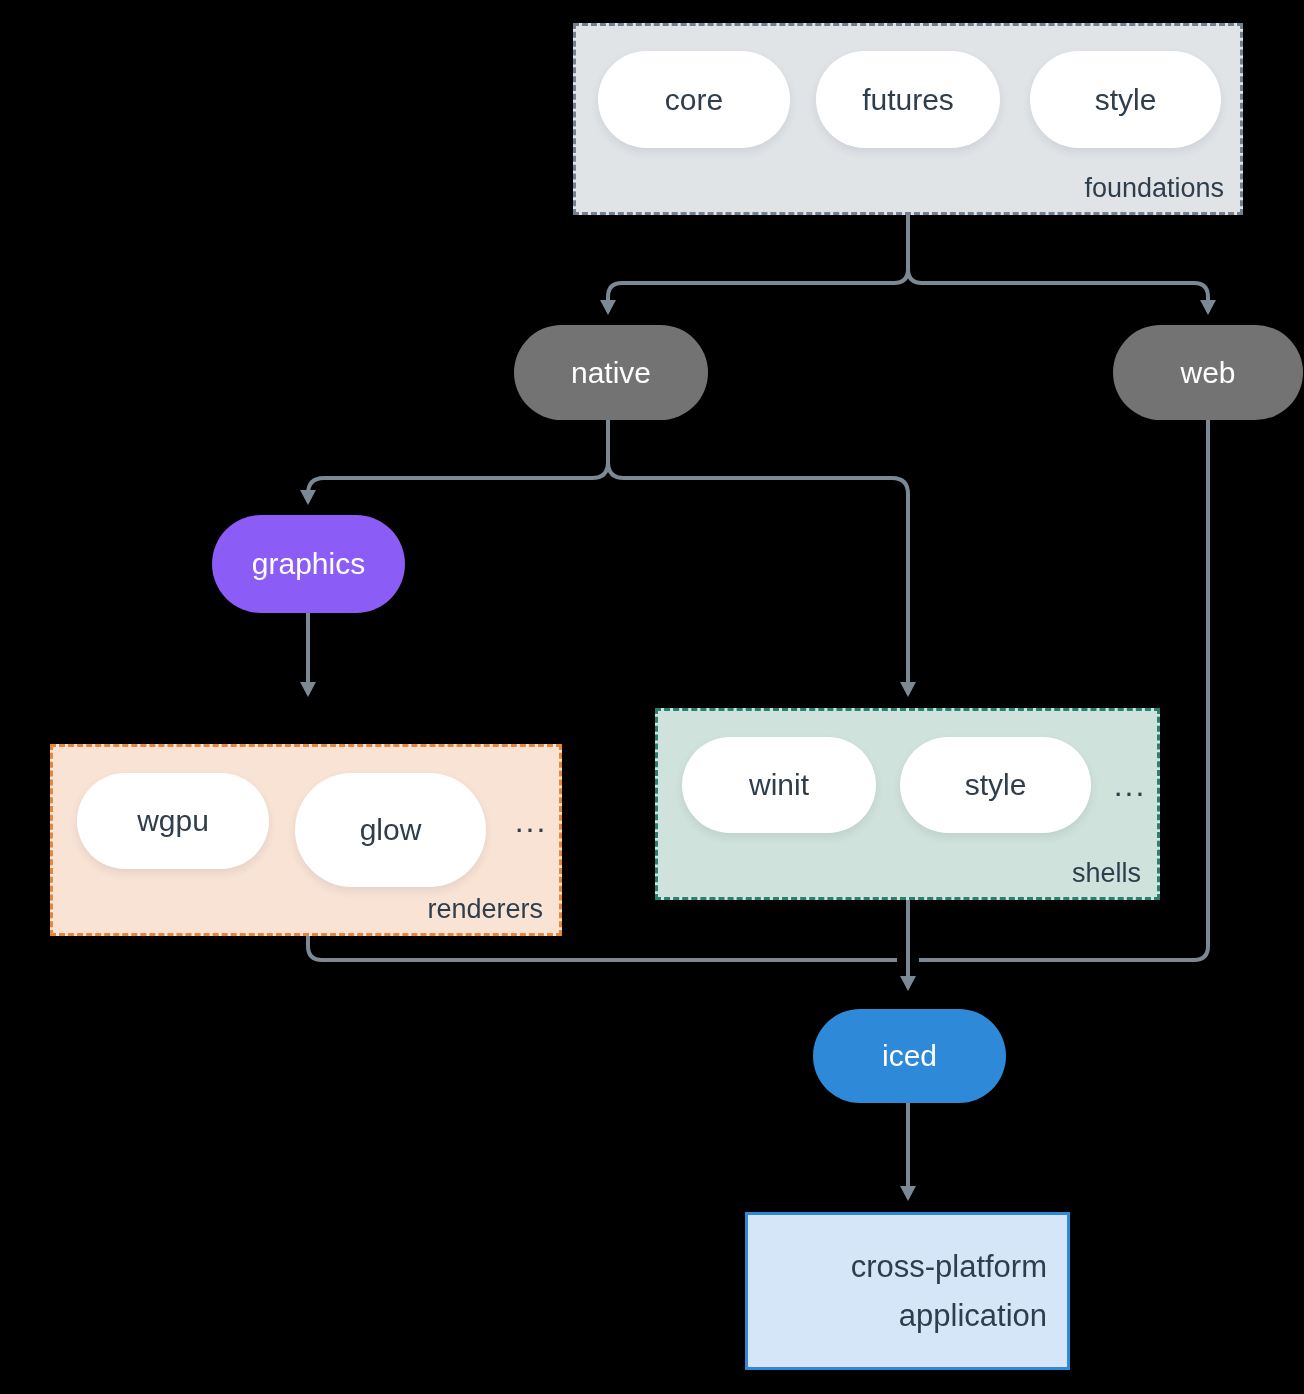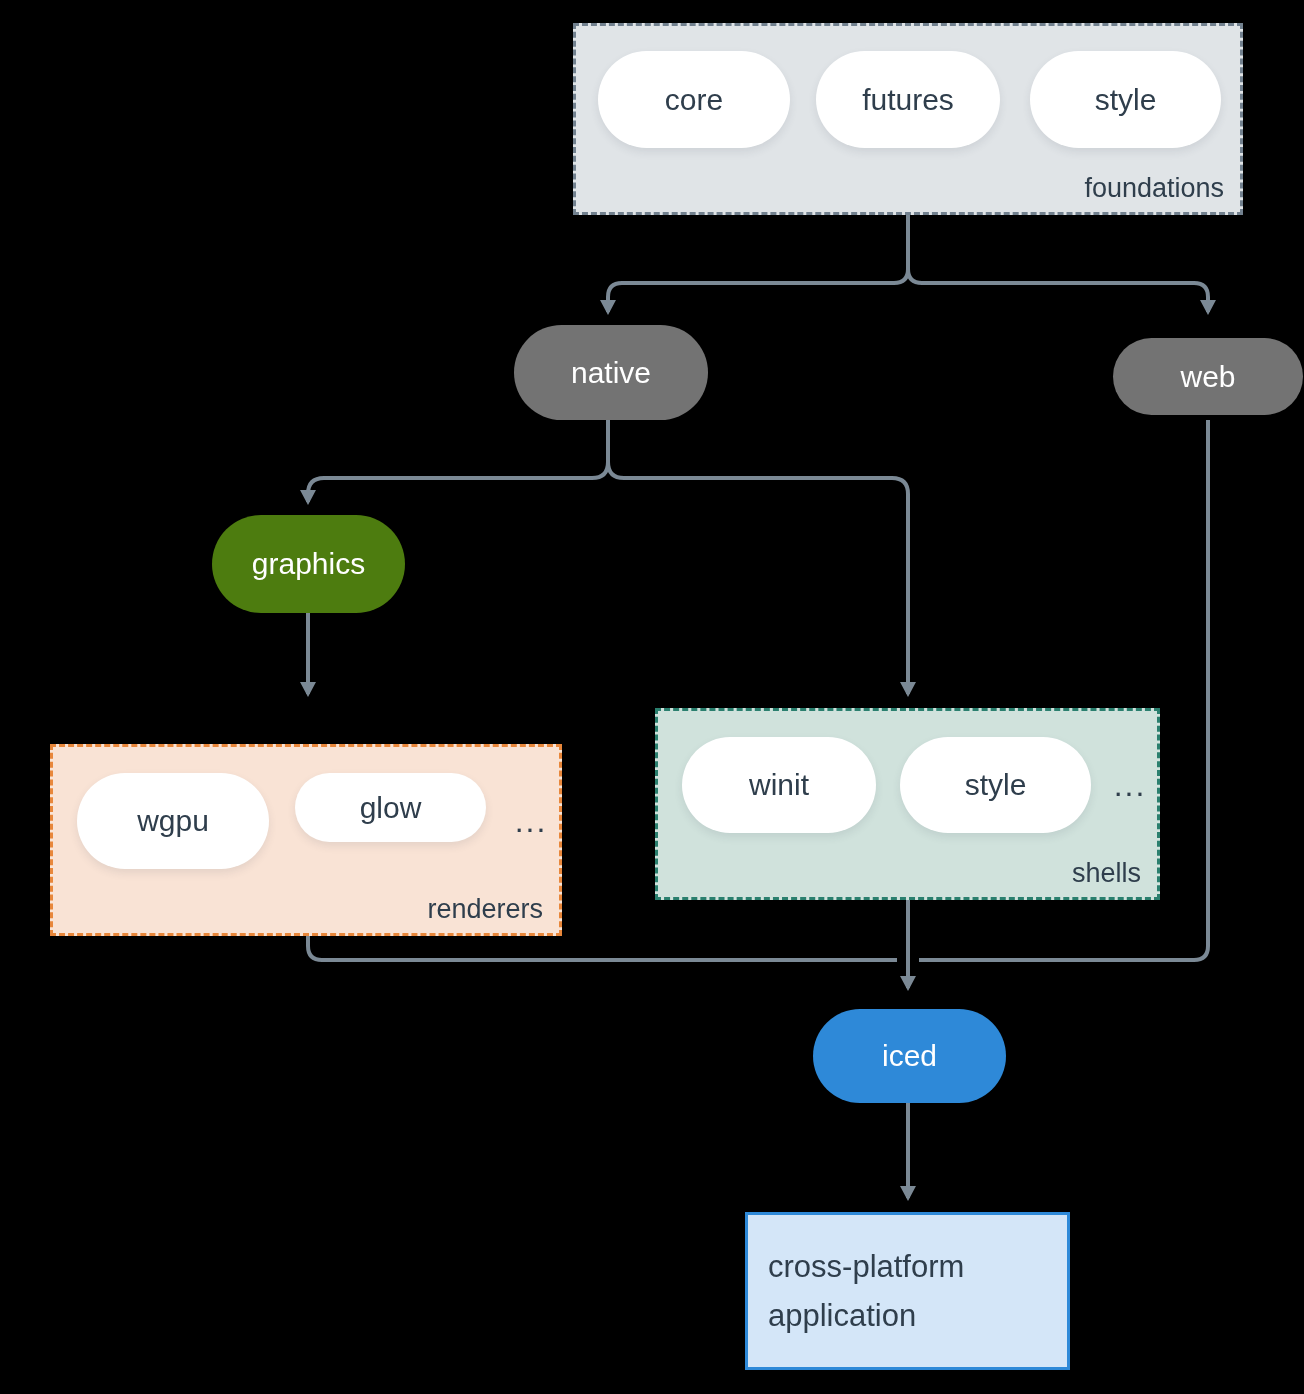--- a/index.html
+++ b/index.html
@@ -12,41 +12,41 @@
   .group.foundations{left:548px;top:23px;width:670px;height:192px;background:#E0E4E7;border:3px dashed #72818F;}
   .group.renderers{left:25px;top:744px;width:512px;height:192px;background:#F9E3D5;border:3px dashed #E8873B;}
   .group.shells{left:630px;top:708px;width:505px;height:192px;background:#D0E2DC;border:3px dashed #2A7F6E;}
   .group-label{position:absolute;right:16px;bottom:8px;font-size:27px;color:#2F3E4C;text-align:right;}
   .pill{
     position:absolute;display:flex;align-items:center;justify-content:center;
     border-radius:60px;font-size:30px;box-sizing:border-box;white-space:nowrap;
   }
   .pill.white{background:#FFFFFF;color:#2F3E4C;box-shadow:0 4px 8px rgba(50,62,74,0.10);}
   .pill.purple{background:#737373;color:#FFFFFF;}
-  .pill.orange{background:#4d7c0f;color:#FFFFFF;}
+  .pill.orange{background:#8b5cf6;color:#FFFFFF;}
   .pill.blue{background:#2E89D8;color:#FFFFFF;}
   .dots{
     position:absolute;display:flex;align-items:center;justify-content:center;
     font-size:32px;color:#2F3E4C;letter-spacing:2px;
   }
   .app-box{
     position:absolute;left:720px;top:1212px;width:325px;height:158px;
     background:#D4E6F8;border:3px solid #2E89D8;box-sizing:border-box;
-    display:flex;align-items:center;justify-content:center;text-align:left;
+    display:flex;align-items:center;justify-content:center;text-align:right;
     font-size:31px;line-height:49px;color:#2F3E4C;padding:0 20px;
   }
   
   .n-core   {left:22px;  top:25px; width:192px; height:97px;}
   .n-futures{left:240px; top:25px; width:184px; height:97px;}
   .n-style  {left:454px; top:25px; width:191px; height:97px;}
   .n-native {left:489px; top:325px; width:194px; height:95px;}
-  .n-web    {left:1088px;top:338px; width:190px; height:77px;}
+  .n-web    {left:1088px;top:325px; width:190px; height:95px;}
   .n-graphics{left:187px;top:515px; width:193px; height:98px;}
   .n-wgpu   {left:24px;  top:26px; width:192px; height:96px;}
-  .n-glow   {left:242px; top:26px; width:191px; height:69px;}
+  .n-glow   {left:242px; top:26px; width:191px; height:114px;}
   .n-winit  {left:24px;  top:26px; width:194px; height:96px;text-align:center;}
   .n-glutin {left:242px; top:26px; width:191px; height:96px;}
   .n-iced   {left:788px; top:1009px; width:193px; height:94px;}
   .d-renderers{left:446px;top:26px;width:64px;height:96px;}
   .d-shells  {left:440px;top:26px;width:64px;height:96px;}
 </style>
 </head>
 <body>
 
 <div class="canvas">

